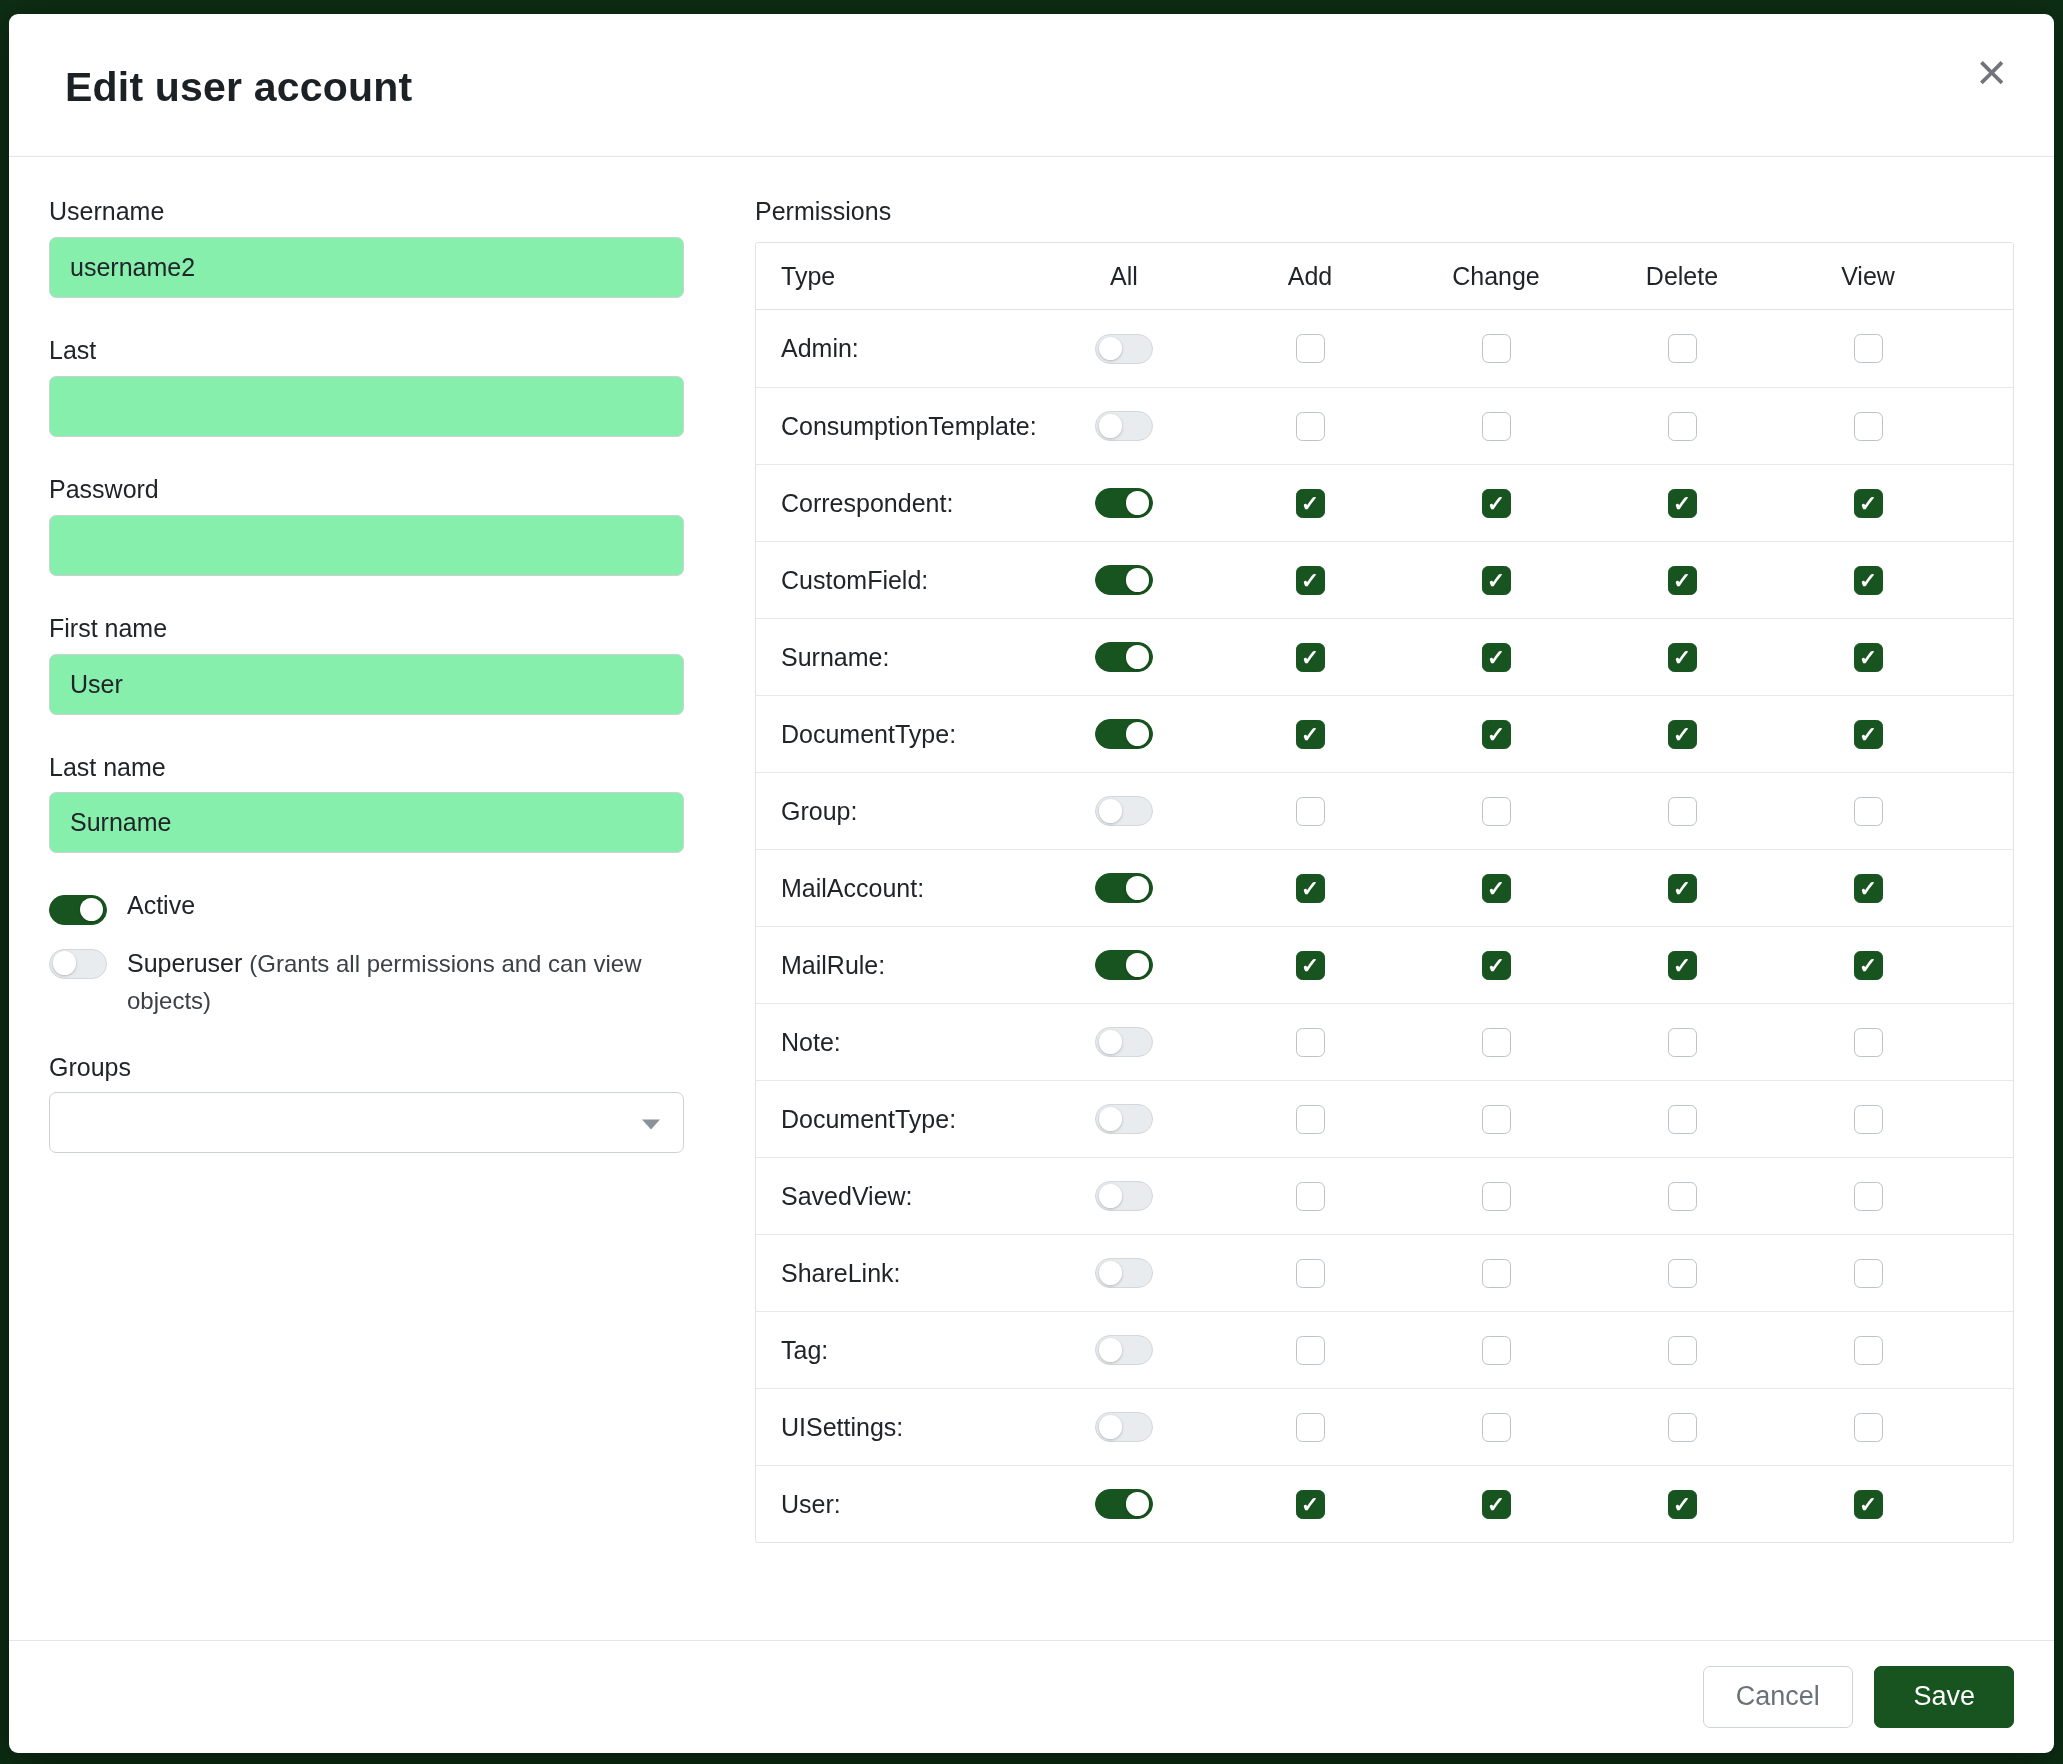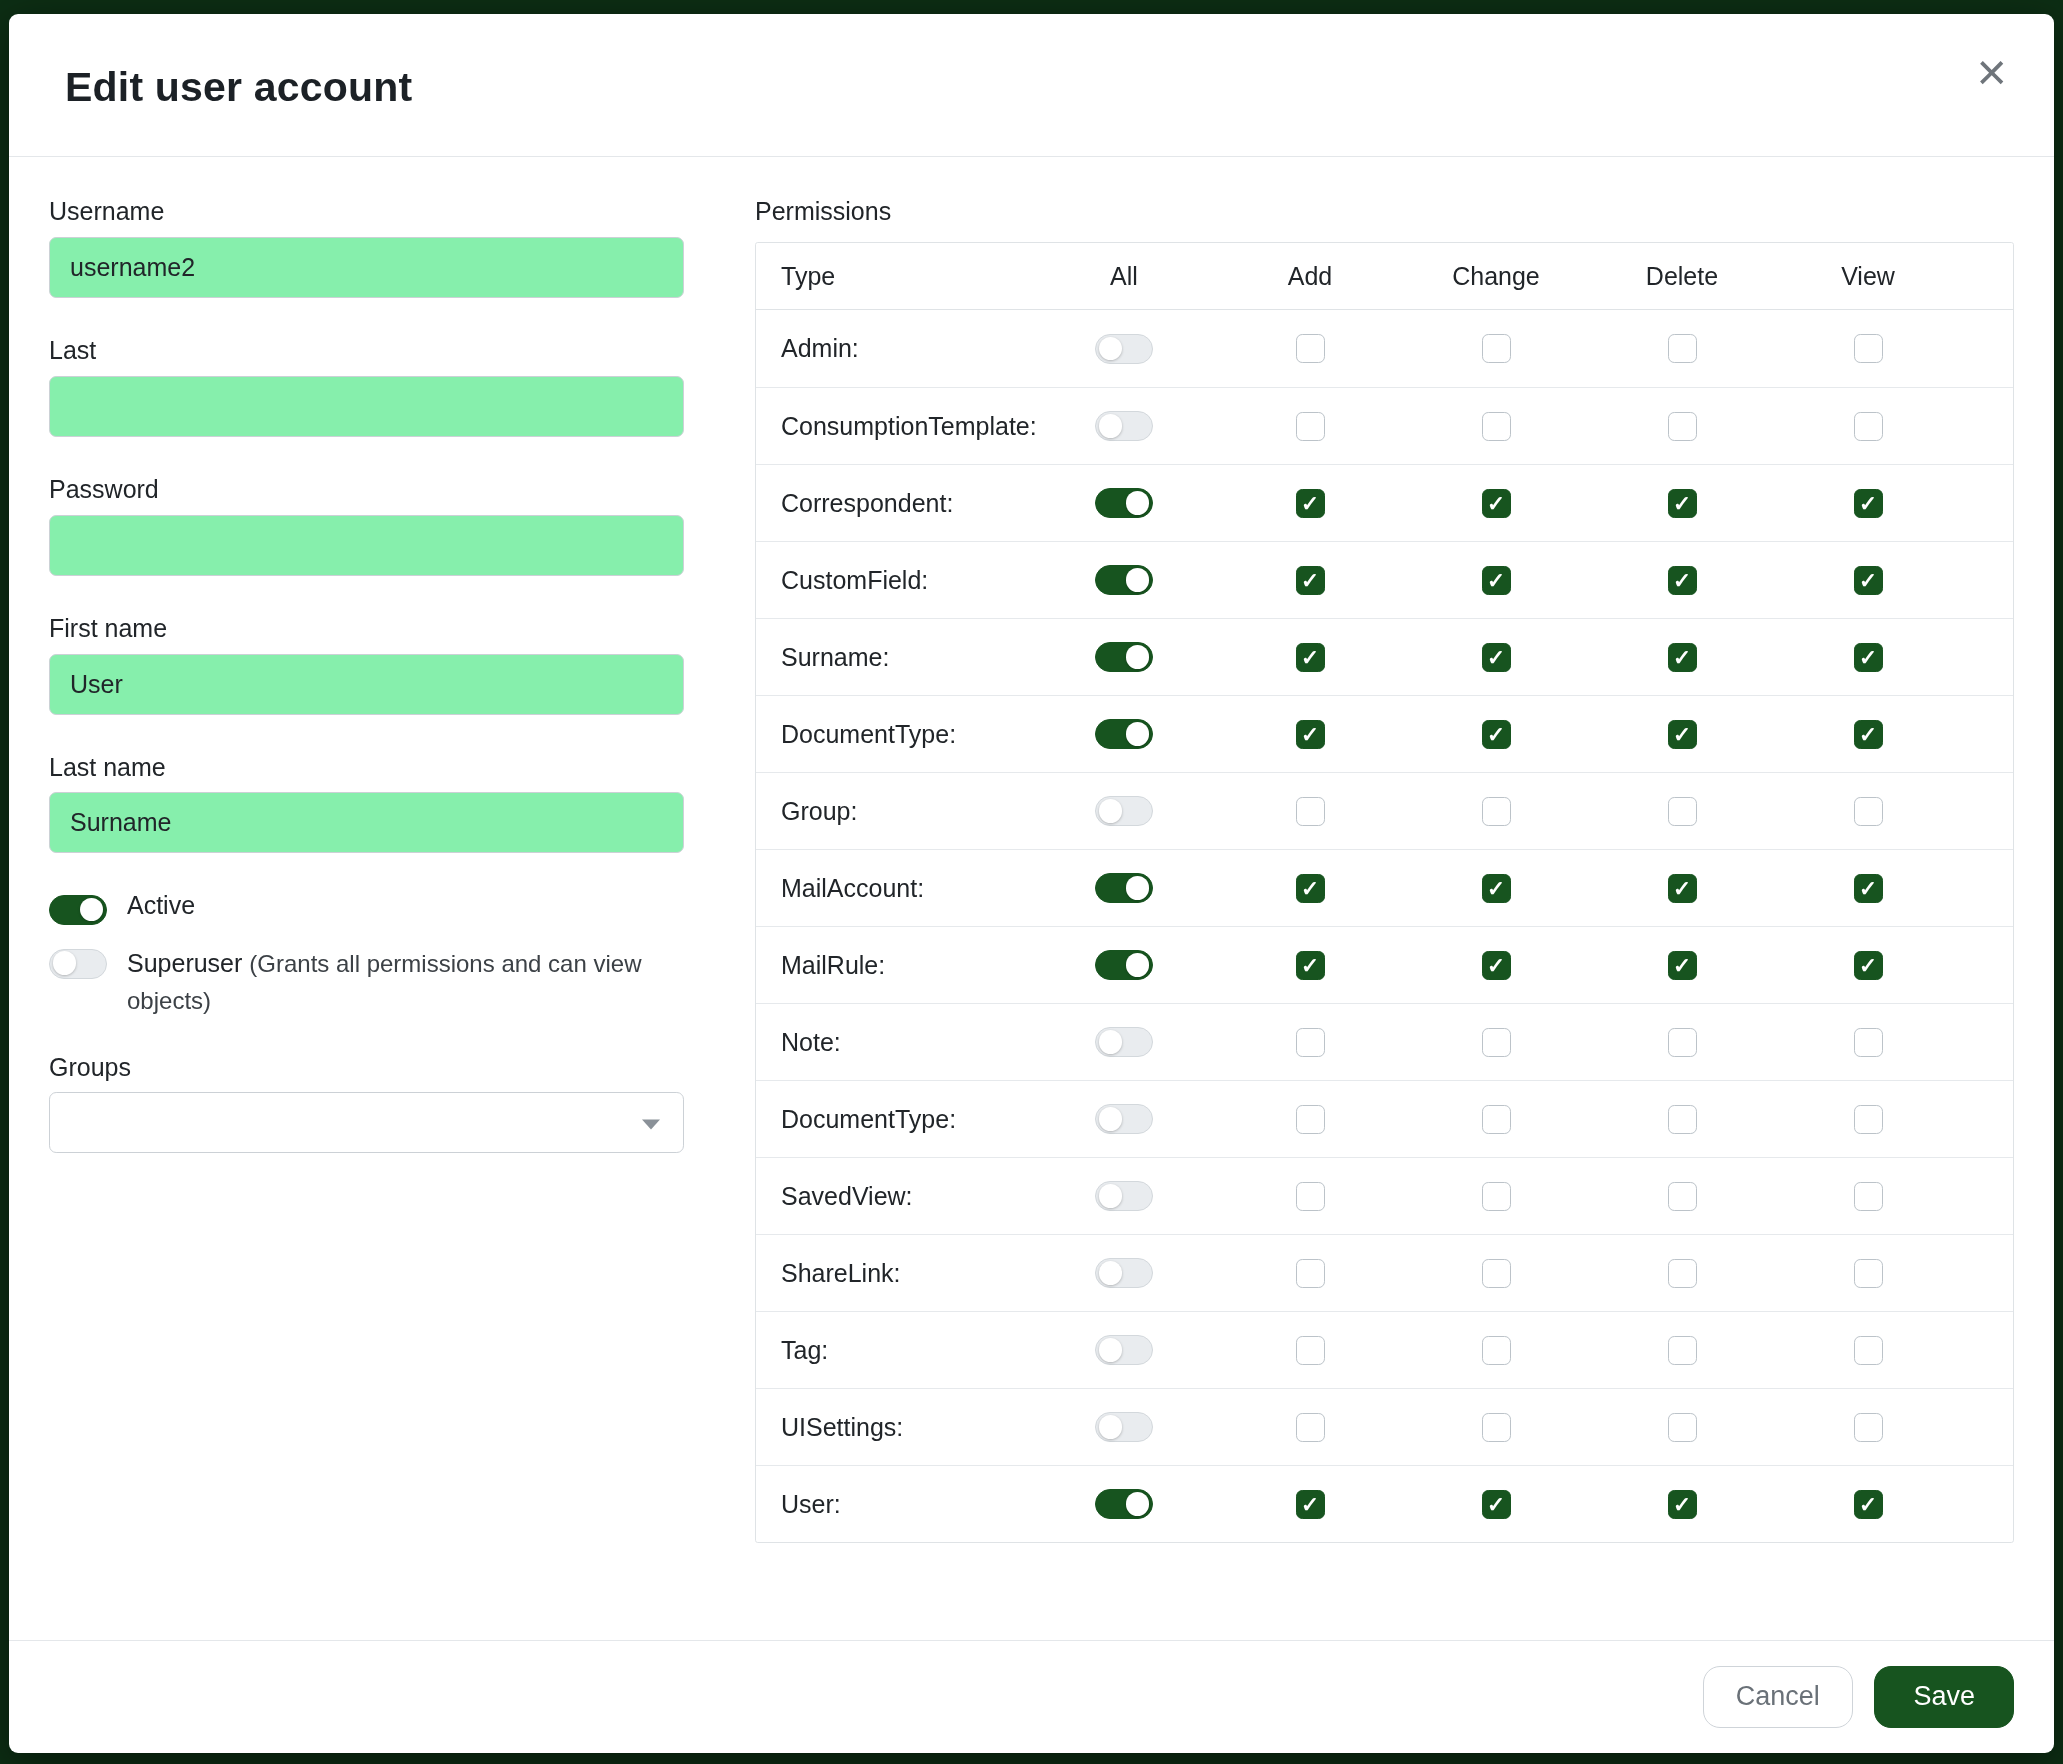--- a/index.html
+++ b/index.html
@@ -111,21 +111,21 @@
     color: #fff; font-size: 21.6px; font-weight: 700; line-height: 1;
   }
   
   .modal-footer {
     border-top: 0.9px solid #e4e7ea;
     padding: 25px 40px;
     display: flex; justify-content: flex-end; align-items: center; gap: 21.6px;
   }
   .btn {
     font-family: "Liberation Sans", sans-serif;
-    font-size: 27px; border-radius: 17px; cursor: pointer;
+    font-size: 27px; border-radius: 7px; cursor: pointer;
     padding: 15.3px 32px; line-height: 1.1;
   }
   .btn-cancel { background: #fff; color: #6a7178; border: 0.9px solid #cfd4d9; }
   .btn-save { background: var(--accent, #17541f); color: #fff; border: 0.9px solid var(--accent, #17541f); padding: 15.3px 38px; }
 </style>
 </head>
 <body style="--accent: #17541f;">
 
 <div class="modal">
 

